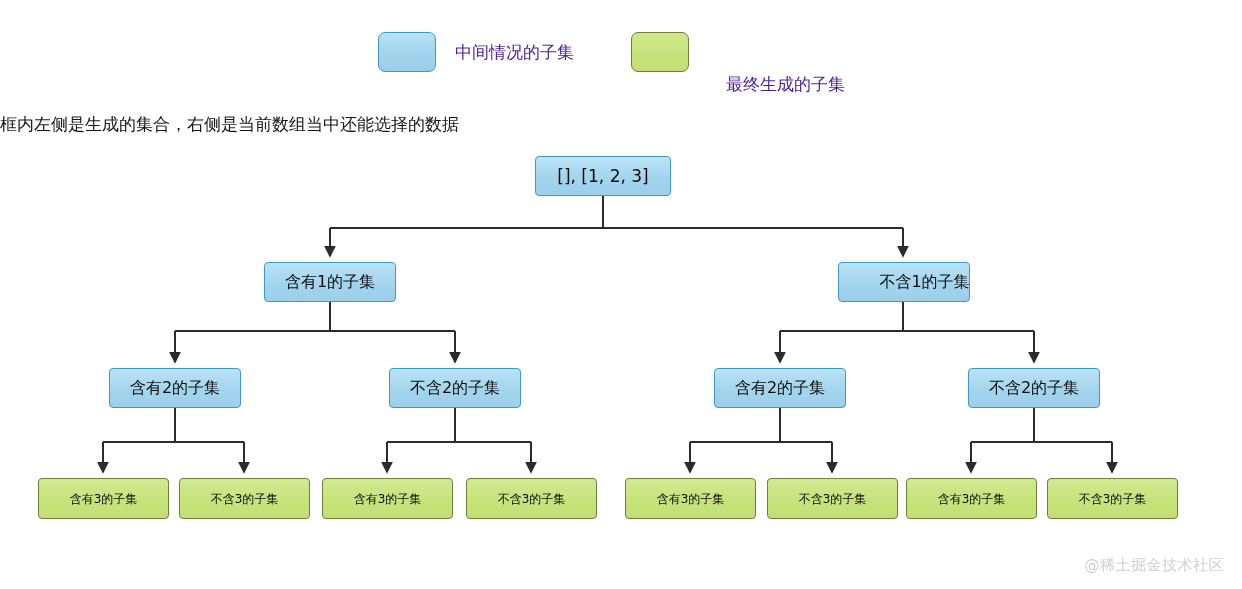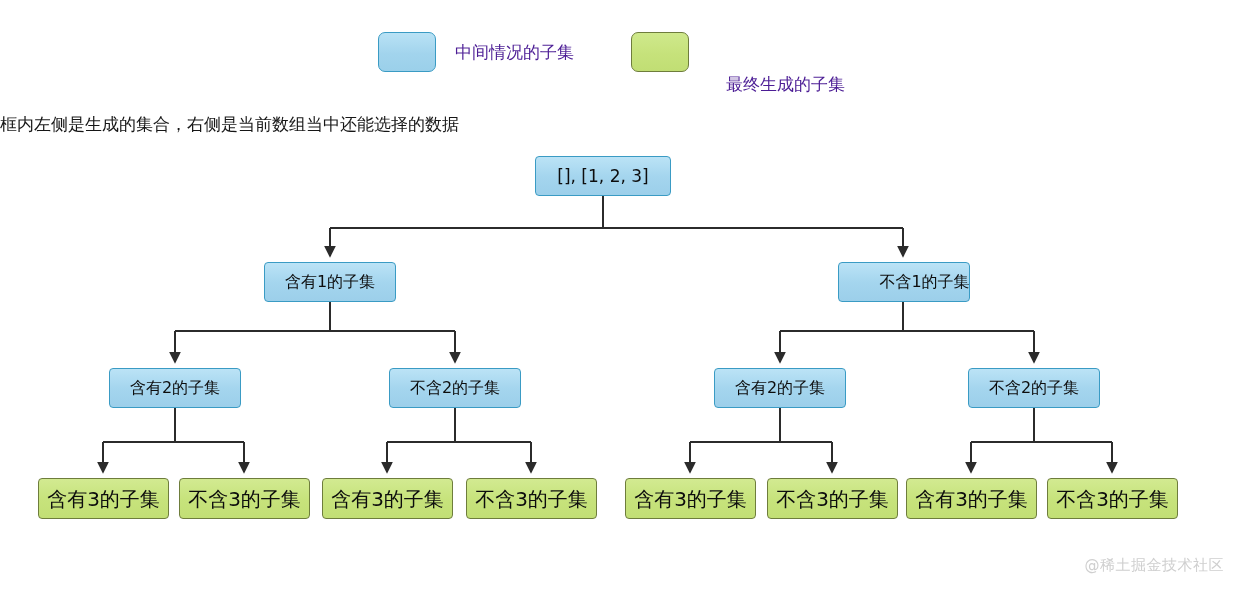--- a/index.html
+++ b/index.html
@@ -84,21 +84,21 @@
     border: 1.6px solid #3a9bc4;
   }
   .node.green {
     background: linear-gradient(180deg,#d2ea91 0%, #c7e37c 52%, #c2df75 100%);
     border: 1.6px solid #6e7d3c;
   }
   .node.root {
     font-size: 17px;
   }
   .node.leaf {
-    font-size: 20px;
+    font-size: 12px;
   }
 
   
   #watermark {
     position: absolute;
     right: 18px;
     bottom: 14px;
     font-size: 15px;
     color: #cfcfcf;
     white-space: nowrap;

